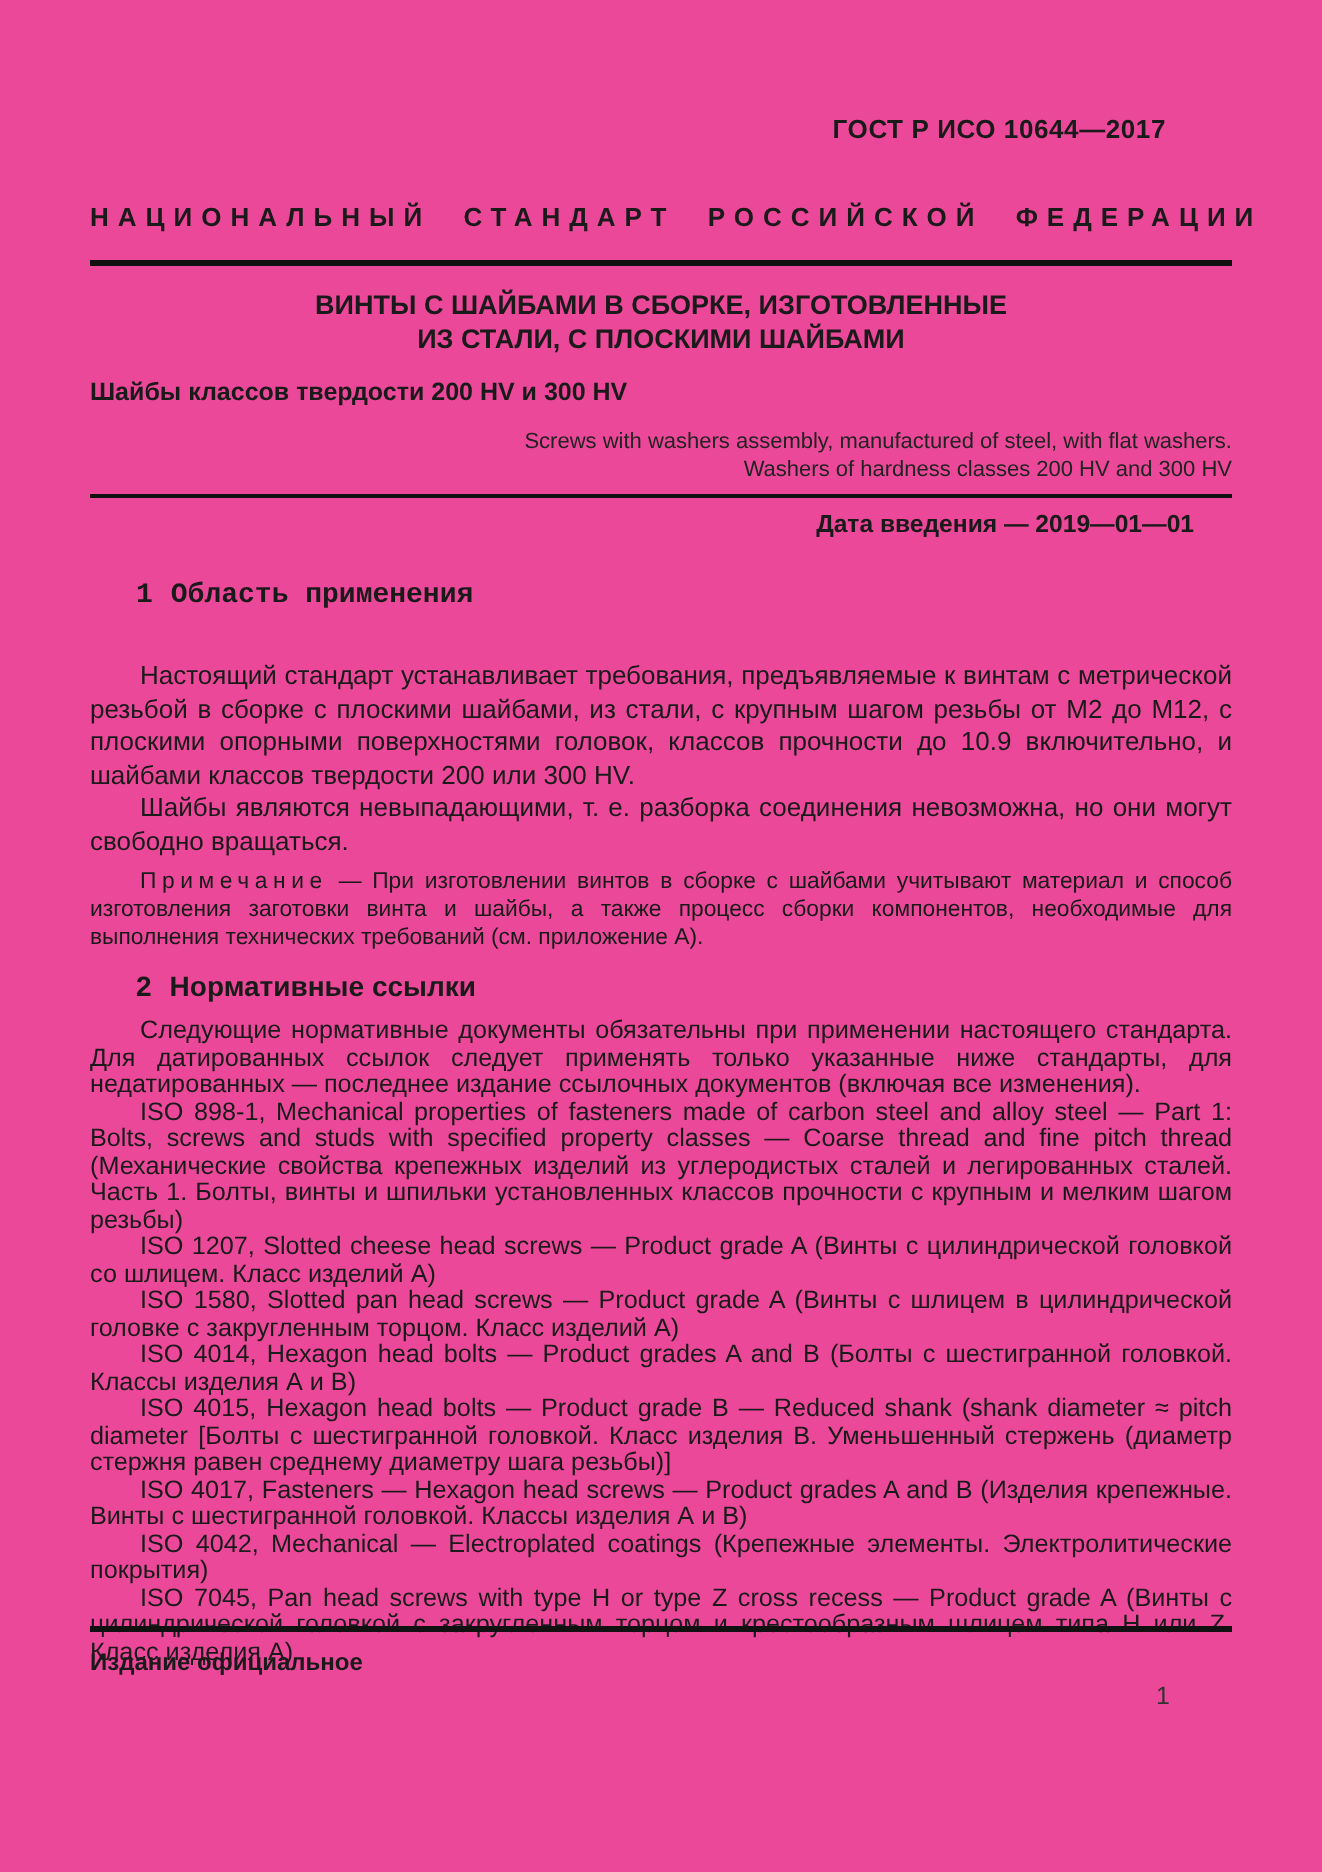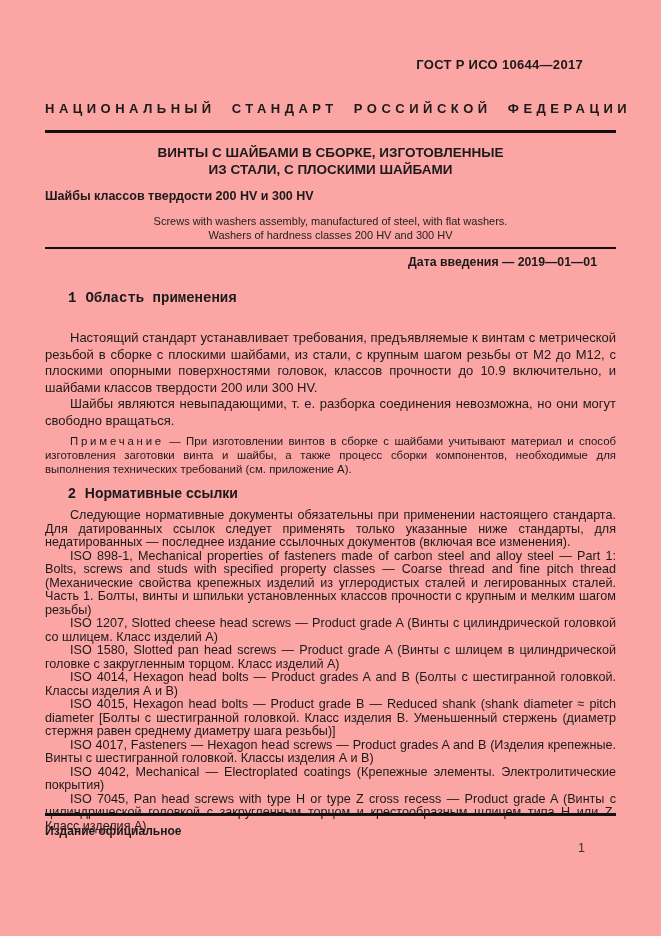--- a/index.html
+++ b/index.html
@@ -1,20 +1,20 @@
 <!DOCTYPE html>
 <html><head>
 <meta charset="utf-8">
 <style>
   html, body { margin: 0; padding: 0; background: #e8e8e8; }
   .page {
     position: relative;
     width: 661px; height: 936px;
     margin: 0 auto;
-    background: #fca5a5;
+    background: #ec4899;
     font-family: "Liberation Sans", sans-serif;
     color: #1a1a1a;
     overflow: hidden;
   }
   .content { position: absolute; left: 45px; top: 0; width: 571px; }
 
   .doc-code {
     margin-top: 57px;
     text-align: right;
     padding-right: 33px;
@@ -37,21 +37,21 @@
     font-size: 13.5px; font-weight: bold;
     line-height: 17px;
   }
   .doc-subtitle {
     margin-top: 11px;
     text-align: left;
     font-size: 12.5px; font-weight: bold;
   }
   .doc-subtitle-en {
     margin-top: 11px;
-    text-align: center;
+    text-align: right;
     font-size: 11px;
     line-height: 14px;
     color: #222;
   }
   .intro-date {
     margin-top: 6px;
     text-align: right;
     padding-right: 19px;
     font-size: 12.3px; font-weight: bold;
   }

